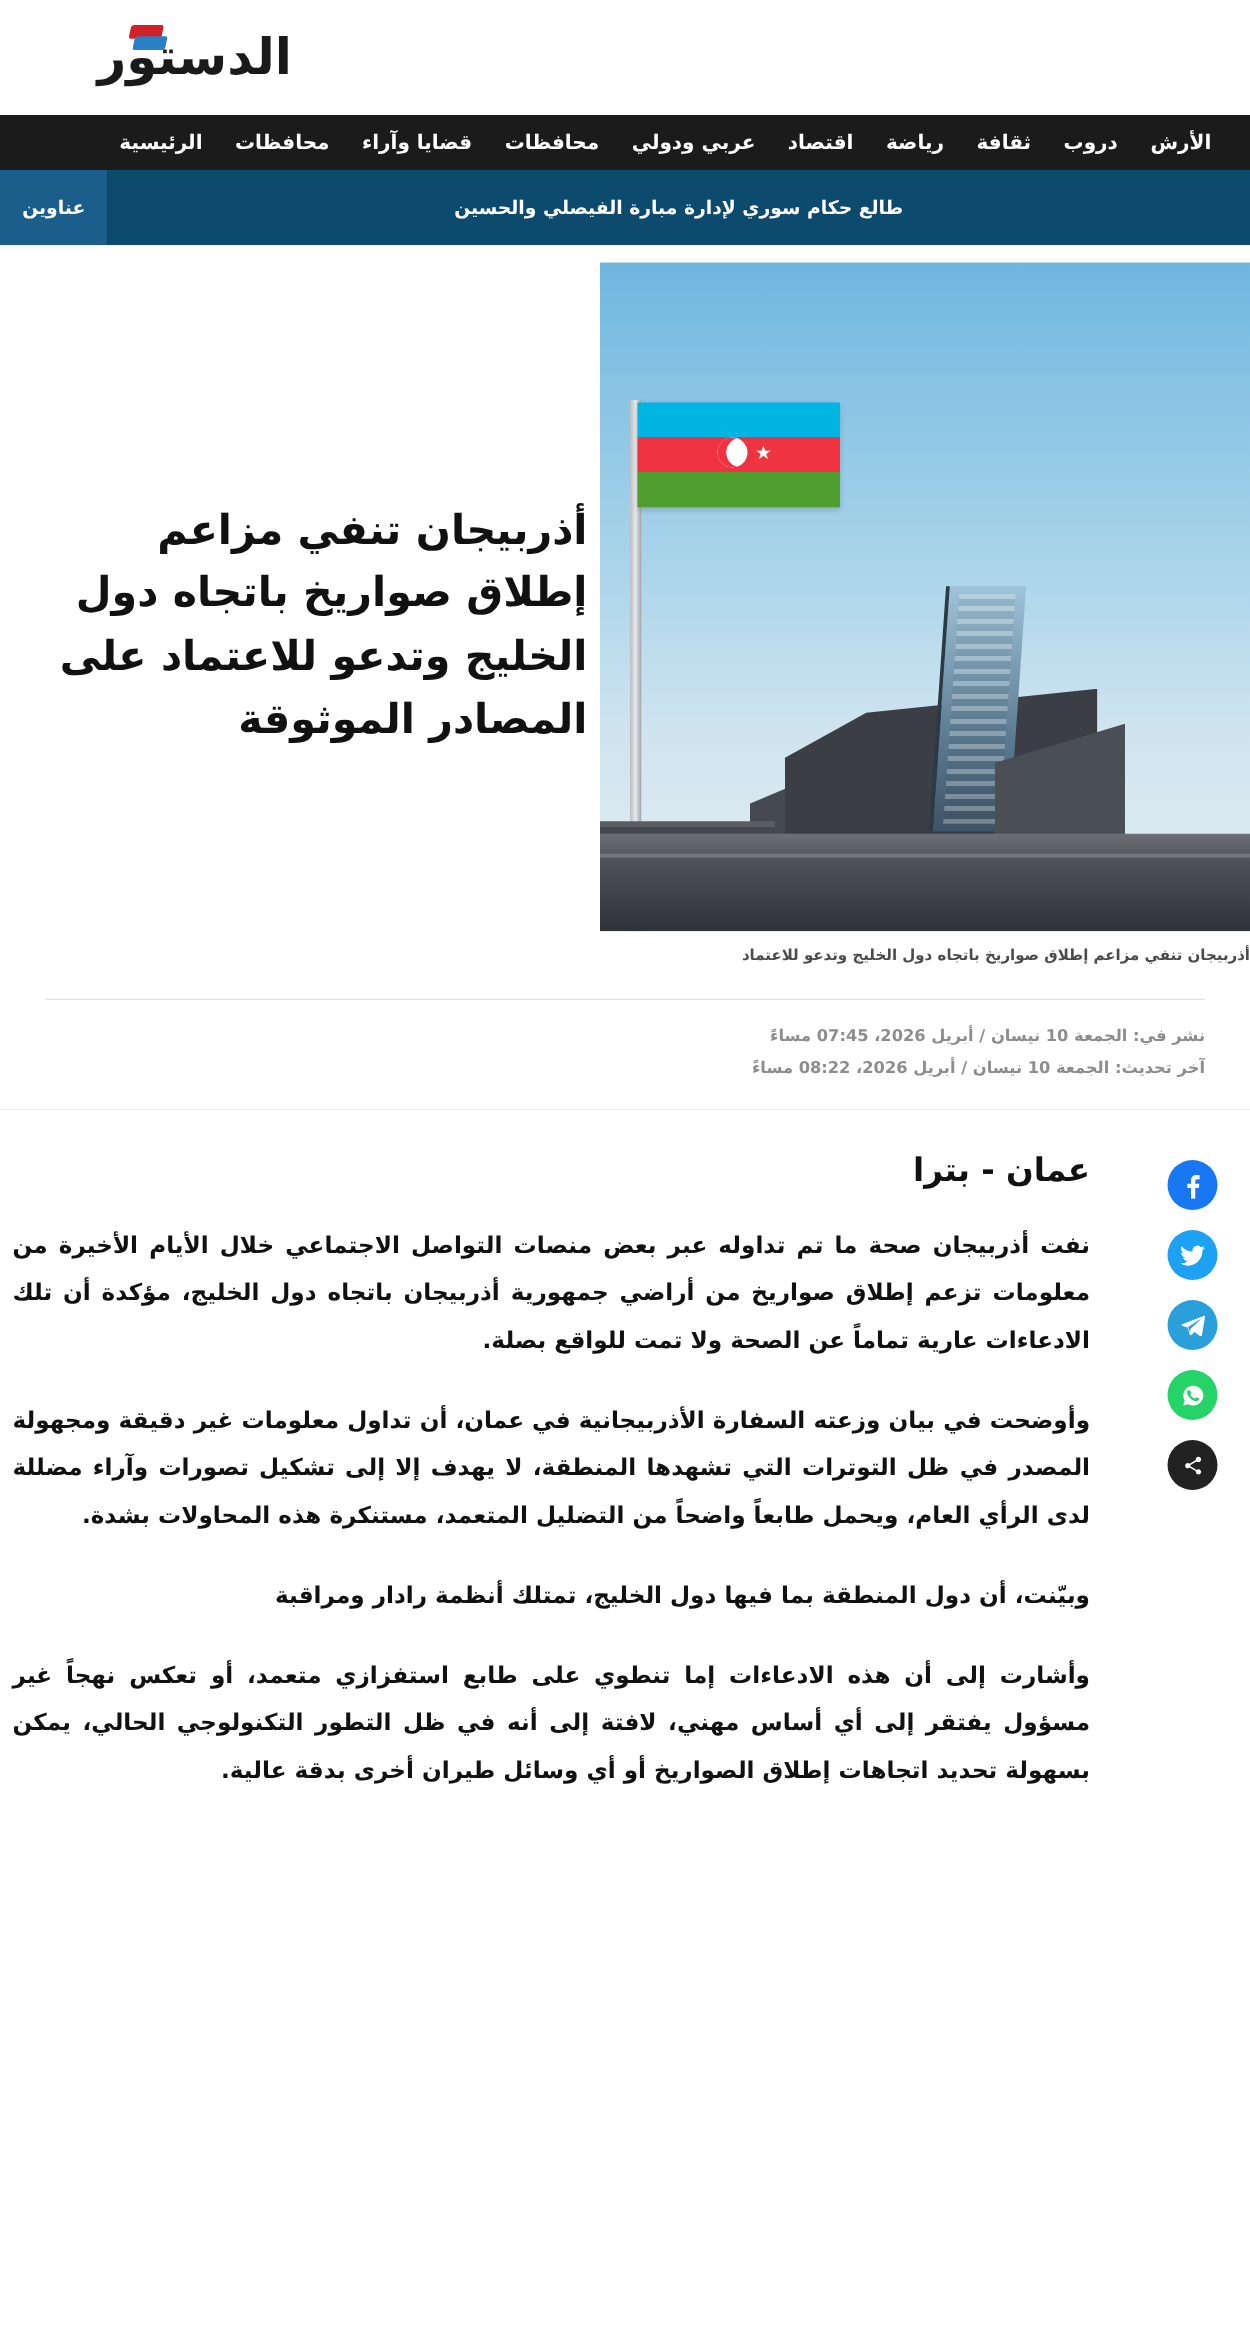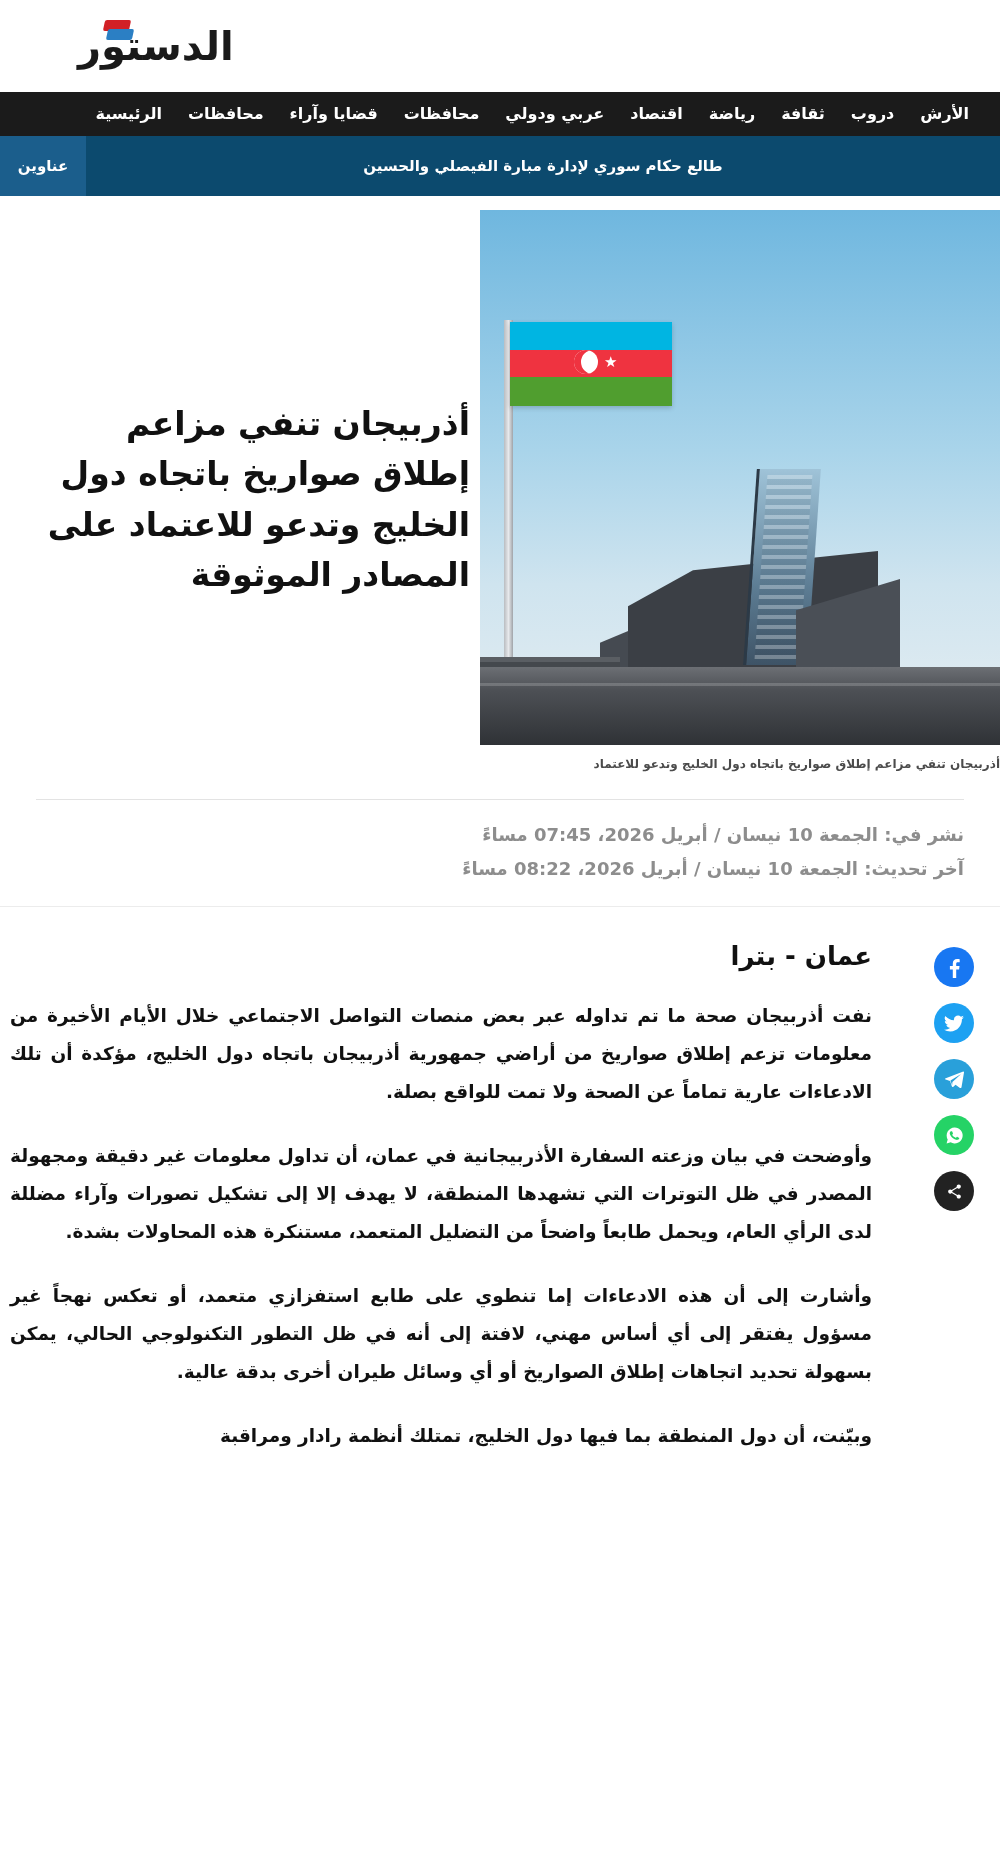--- a/index.html
+++ b/index.html
@@ -279,21 +279,21 @@
     font-weight: bold;
   }
 
   
   .dates {
     border-top: 1px solid #e3e3e3;
     margin: 18px 36px 0 36px;
     padding: 18px 0 16px 0;
     text-align: right;
     direction: rtl;
-    font-size: 18px;
+    font-size: 13px;
     color: #8d8d8d;
     line-height: 1.9;
     font-weight: bold;
   }
 
   
   .body-area {
     display: flex;
     flex-direction: row;
     padding: 0 0 30px 0;
@@ -443,18 +443,18 @@
         <svg width="17" height="17" viewBox="0 0 24 24">
           <path fill="#fff" d="M18 16.1c-.8 0-1.5.3-2 .8l-7.1-4.2c.1-.2.1-.5.1-.7s0-.5-.1-.7l7-4.1c.5.5 1.3.8 2.1.8 1.7 0 3-1.3 3-3s-1.3-3-3-3-3 1.3-3 3c0 .3 0 .5.1.7L8 9.8C7.5 9.3 6.8 9 6 9c-1.7 0-3 1.3-3 3s1.3 3 3 3c.8 0 1.5-.3 2-.8l7.1 4.2c-.1.2-.1.4-.1.6 0 1.6 1.3 3 3 3s3-1.3 3-3-1.4-2.9-3-2.9z"></path>
         </svg>
       </div>
     </div>
 
     <article class="article-body">
       <div class="dateline">عمان - بترا</div>
       <p>نفت أذربيجان صحة ما تم تداوله عبر بعض منصات التواصل الاجتماعي خلال الأيام الأخيرة من معلومات تزعم إطلاق صواريخ من أراضي جمهورية أذربيجان باتجاه دول الخليج، مؤكدة أن تلك الادعاءات عارية تماماً عن الصحة ولا تمت للواقع بصلة.</p>
       <p>وأوضحت في بيان وزعته السفارة الأذربيجانية في عمان، أن تداول معلومات غير دقيقة ومجهولة المصدر في ظل التوترات التي تشهدها المنطقة، لا يهدف إلا إلى تشكيل تصورات وآراء مضللة لدى الرأي العام، ويحمل طابعاً واضحاً من التضليل المتعمد، مستنكرة هذه المحاولات بشدة.</p>
+      <p>وبيّنت، أن دول المنطقة بما فيها دول الخليج، تمتلك أنظمة رادار ومراقبة</p>
       <p>وأشارت إلى أن هذه الادعاءات إما تنطوي على طابع استفزازي متعمد، أو تعكس نهجاً غير مسؤول يفتقر إلى أي أساس مهني، لافتة إلى أنه في ظل التطور التكنولوجي الحالي، يمكن بسهولة تحديد اتجاهات إطلاق الصواريخ أو أي وسائل طيران أخرى بدقة عالية.</p>
-      <p>وبيّنت، أن دول المنطقة بما فيها دول الخليج، تمتلك أنظمة رادار ومراقبة</p>
     </article>
 
   </div>
 </div>
 
 </body></html>

